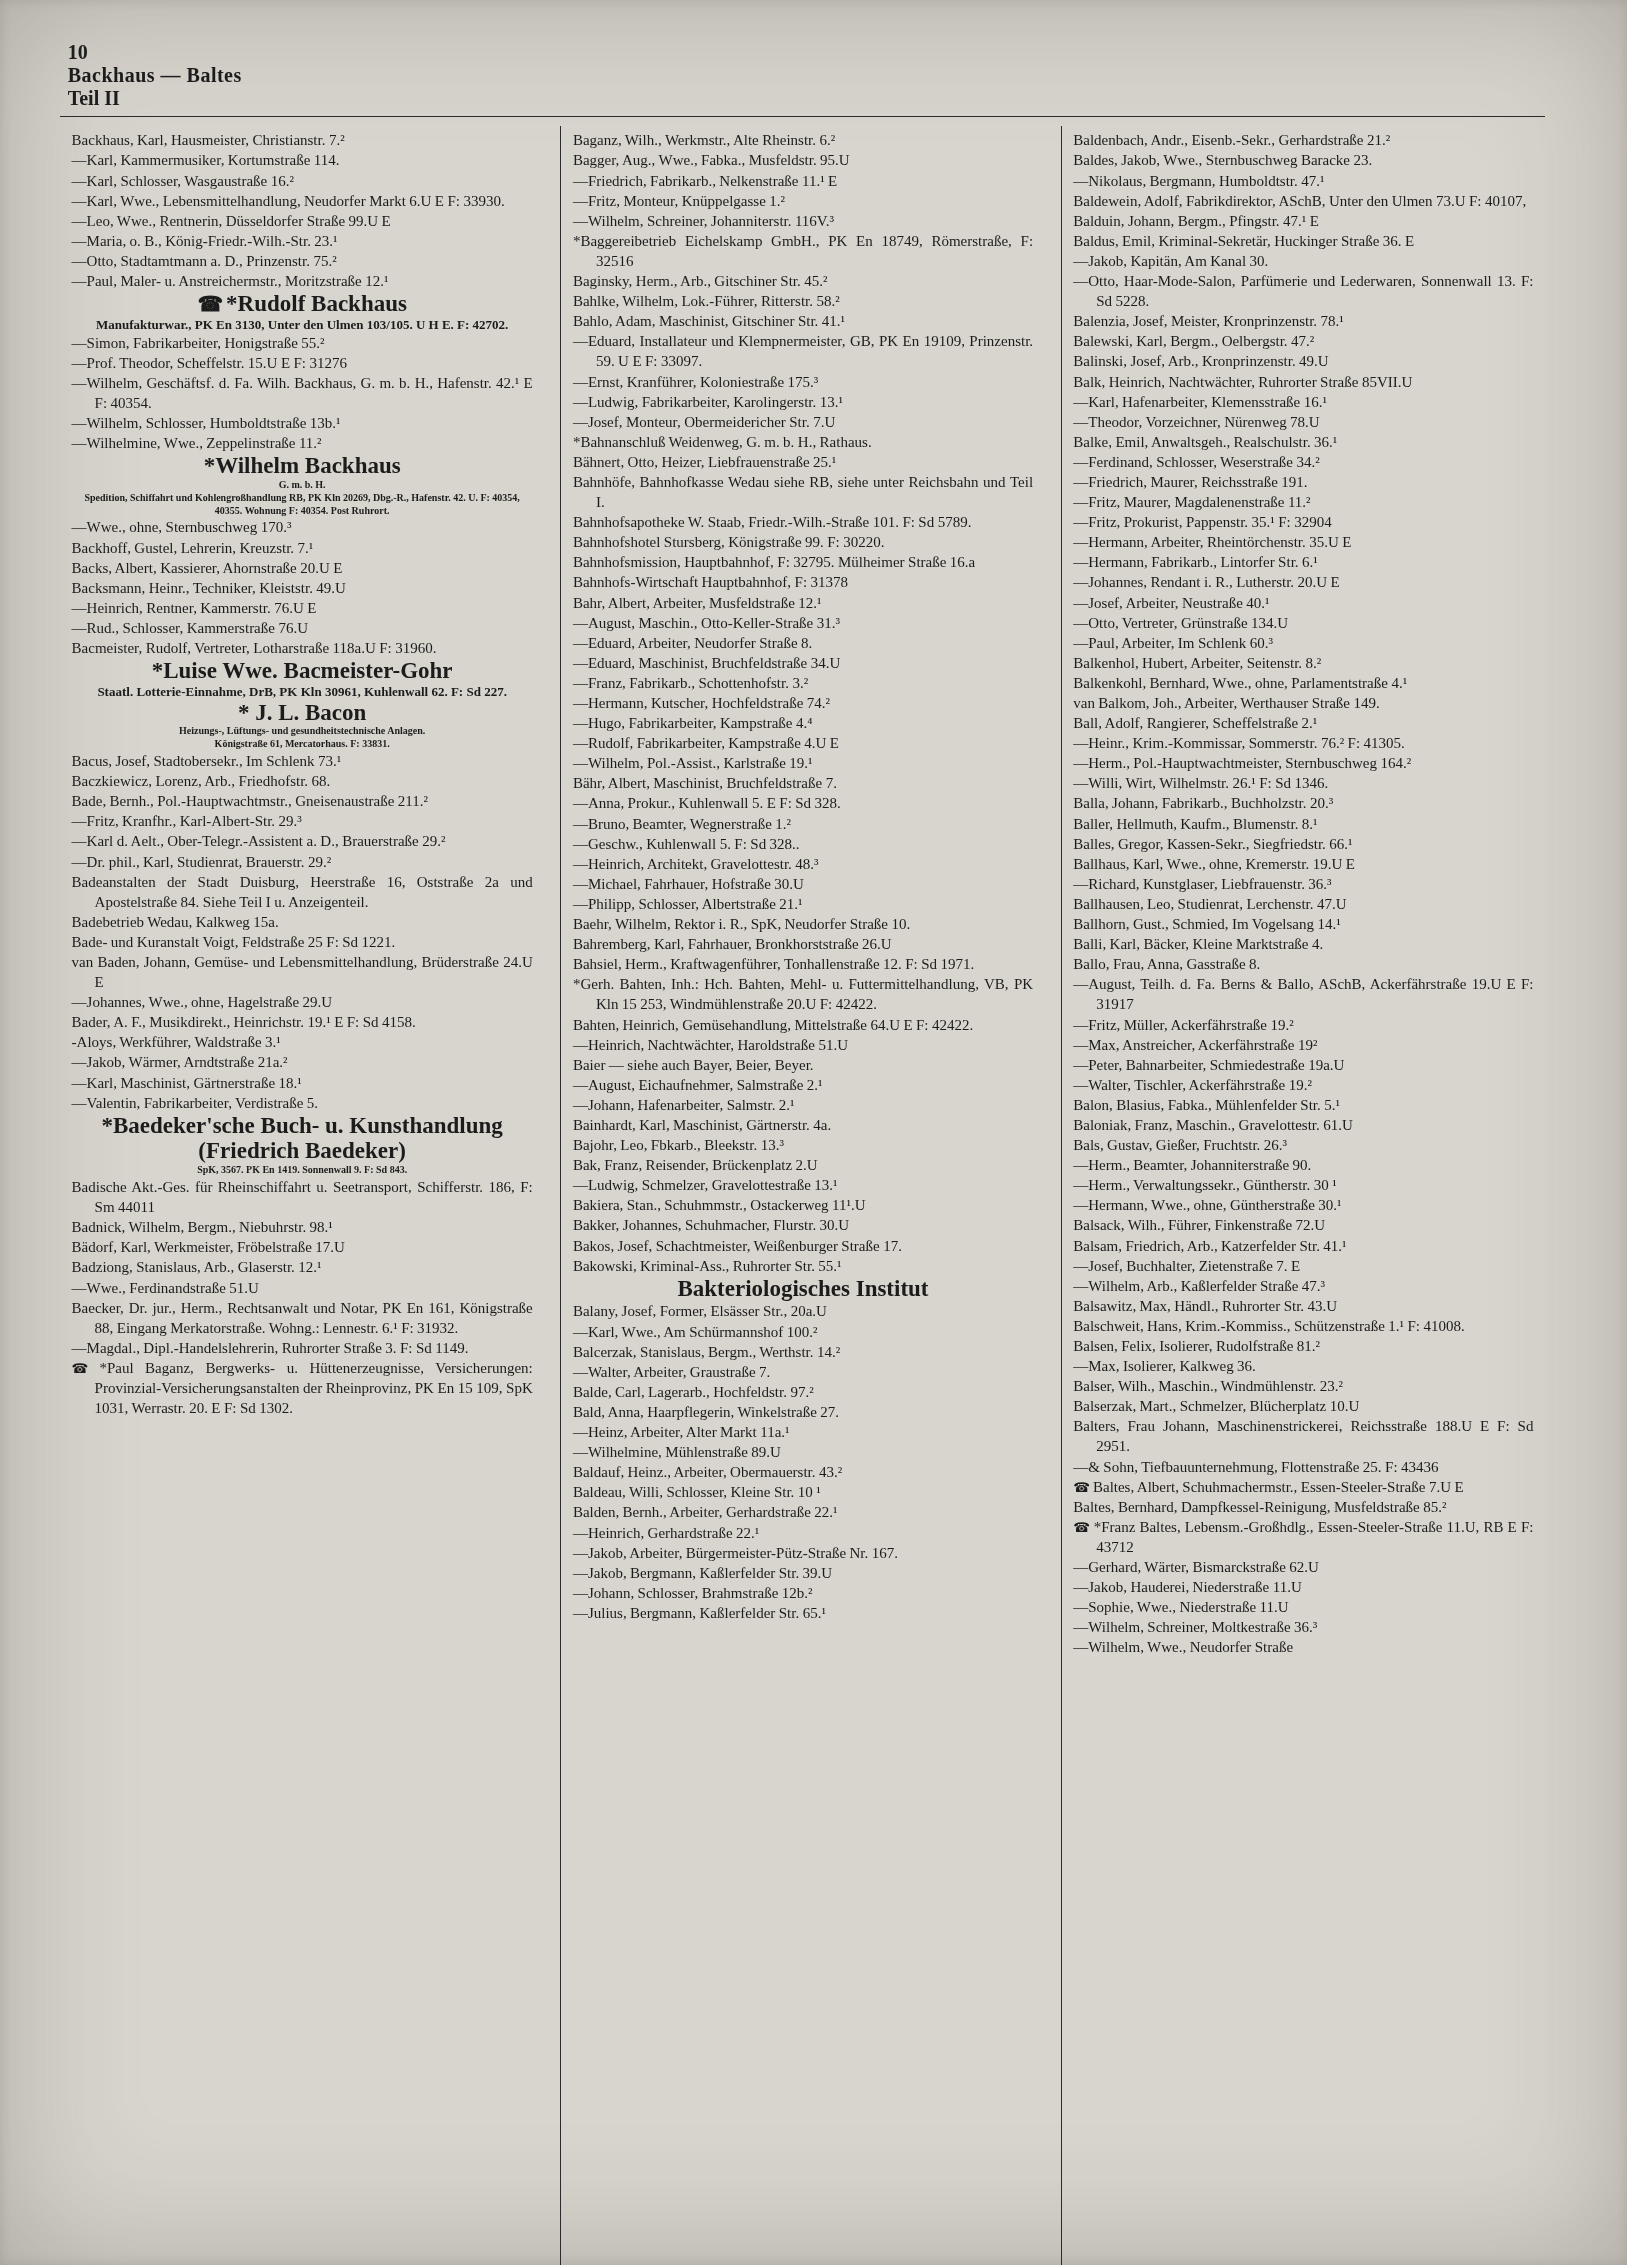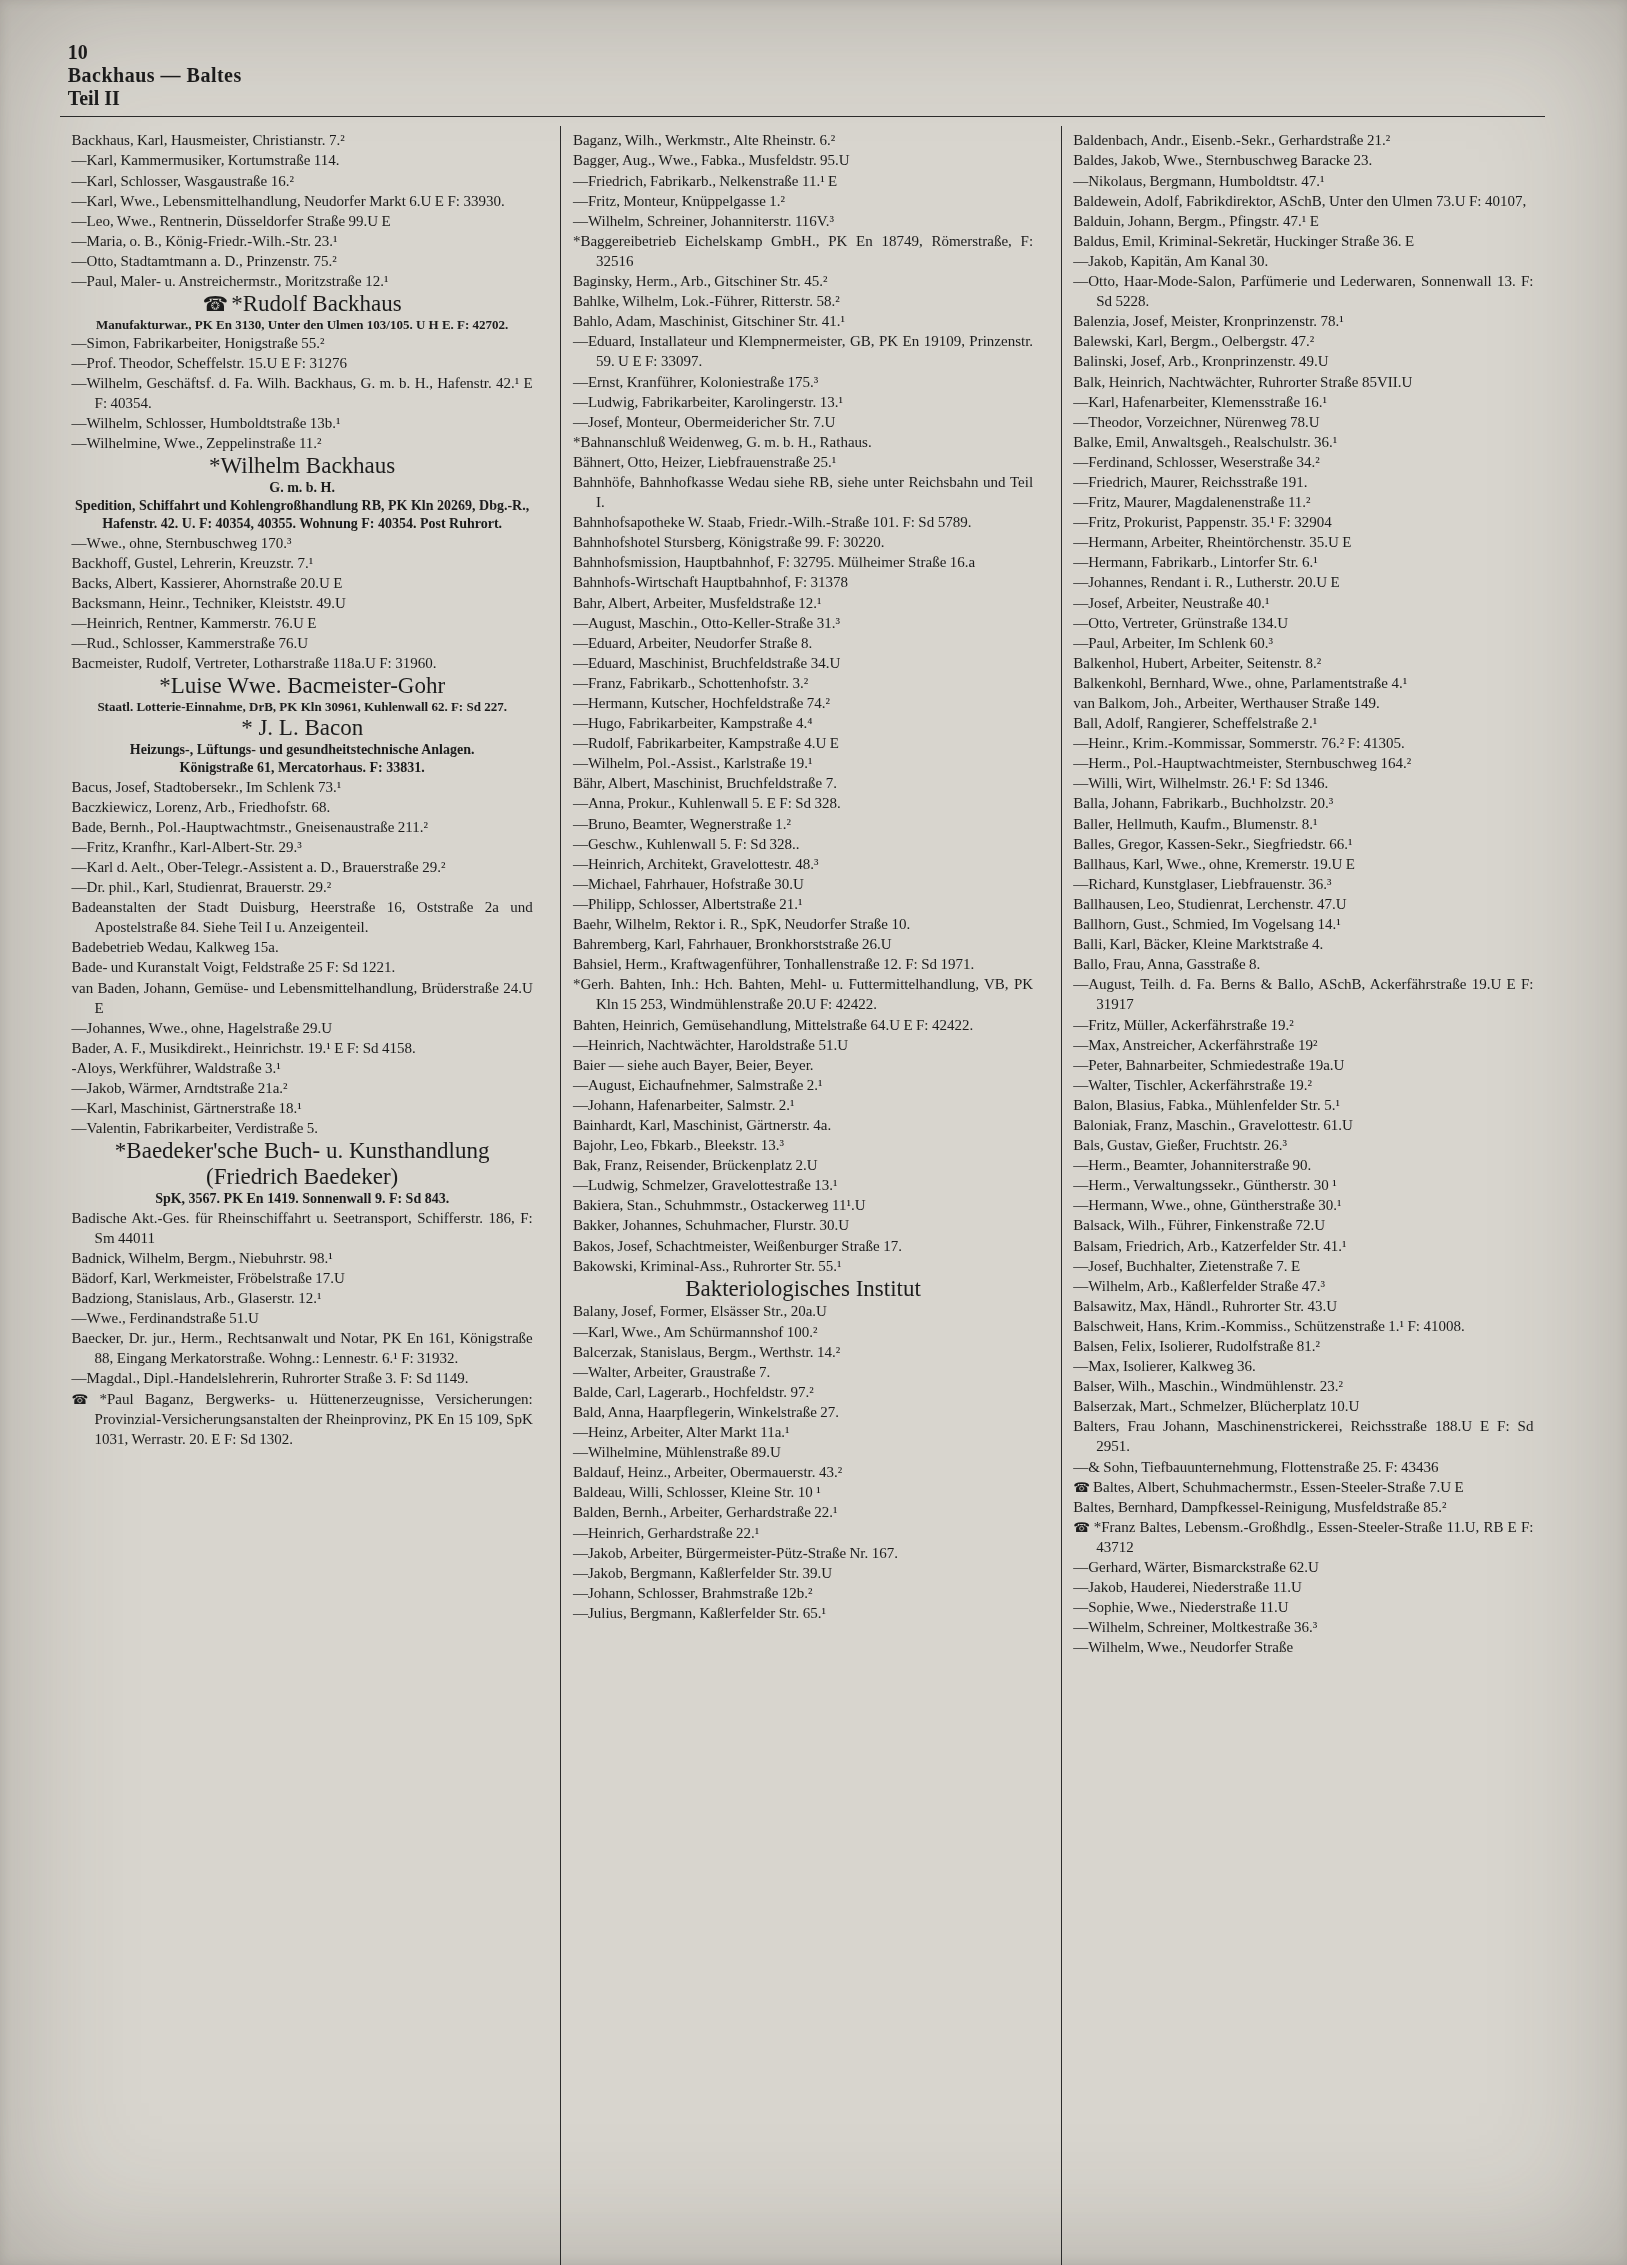--- a/index.html
+++ b/index.html
@@ -23,29 +23,29 @@
     overflow:hidden;
   }
   .col + .col{border-left:1.3px solid #2b2b2b;}
   .col p{margin:0;}
   .x-e{
     font-size:15px;line-height:1.34;text-align:justify;
     padding-left:23px;text-indent:-23px;
     word-spacing:-0.3px;
   }
   .x-h1{
-    font-size:23px;font-weight:normal;text-align:center;line-height:1.12;
+    font-size:23px;font-weight:bold;text-align:center;line-height:1.12;
     margin:8.7px 0 2.9px 0;
   }
   .x-h2{
     font-size:13px;font-weight:bold;text-align:center;line-height:1.22;
     margin:1.9px 0 2.9px 0;
   }
   .x-s{
-    font-size:14px;font-weight:bold;text-align:center;line-height:1.28;
+    font-size:10px;font-weight:bold;text-align:center;line-height:1.28;
     margin:1px 0 1.9px 0;
   }
   .phone{font-size:.9em;margin-right:2.9px;}
 </style>
 </head>
 <body>
 
 <div class="page">
   <div class="inner">
     <header class="pagehead">

